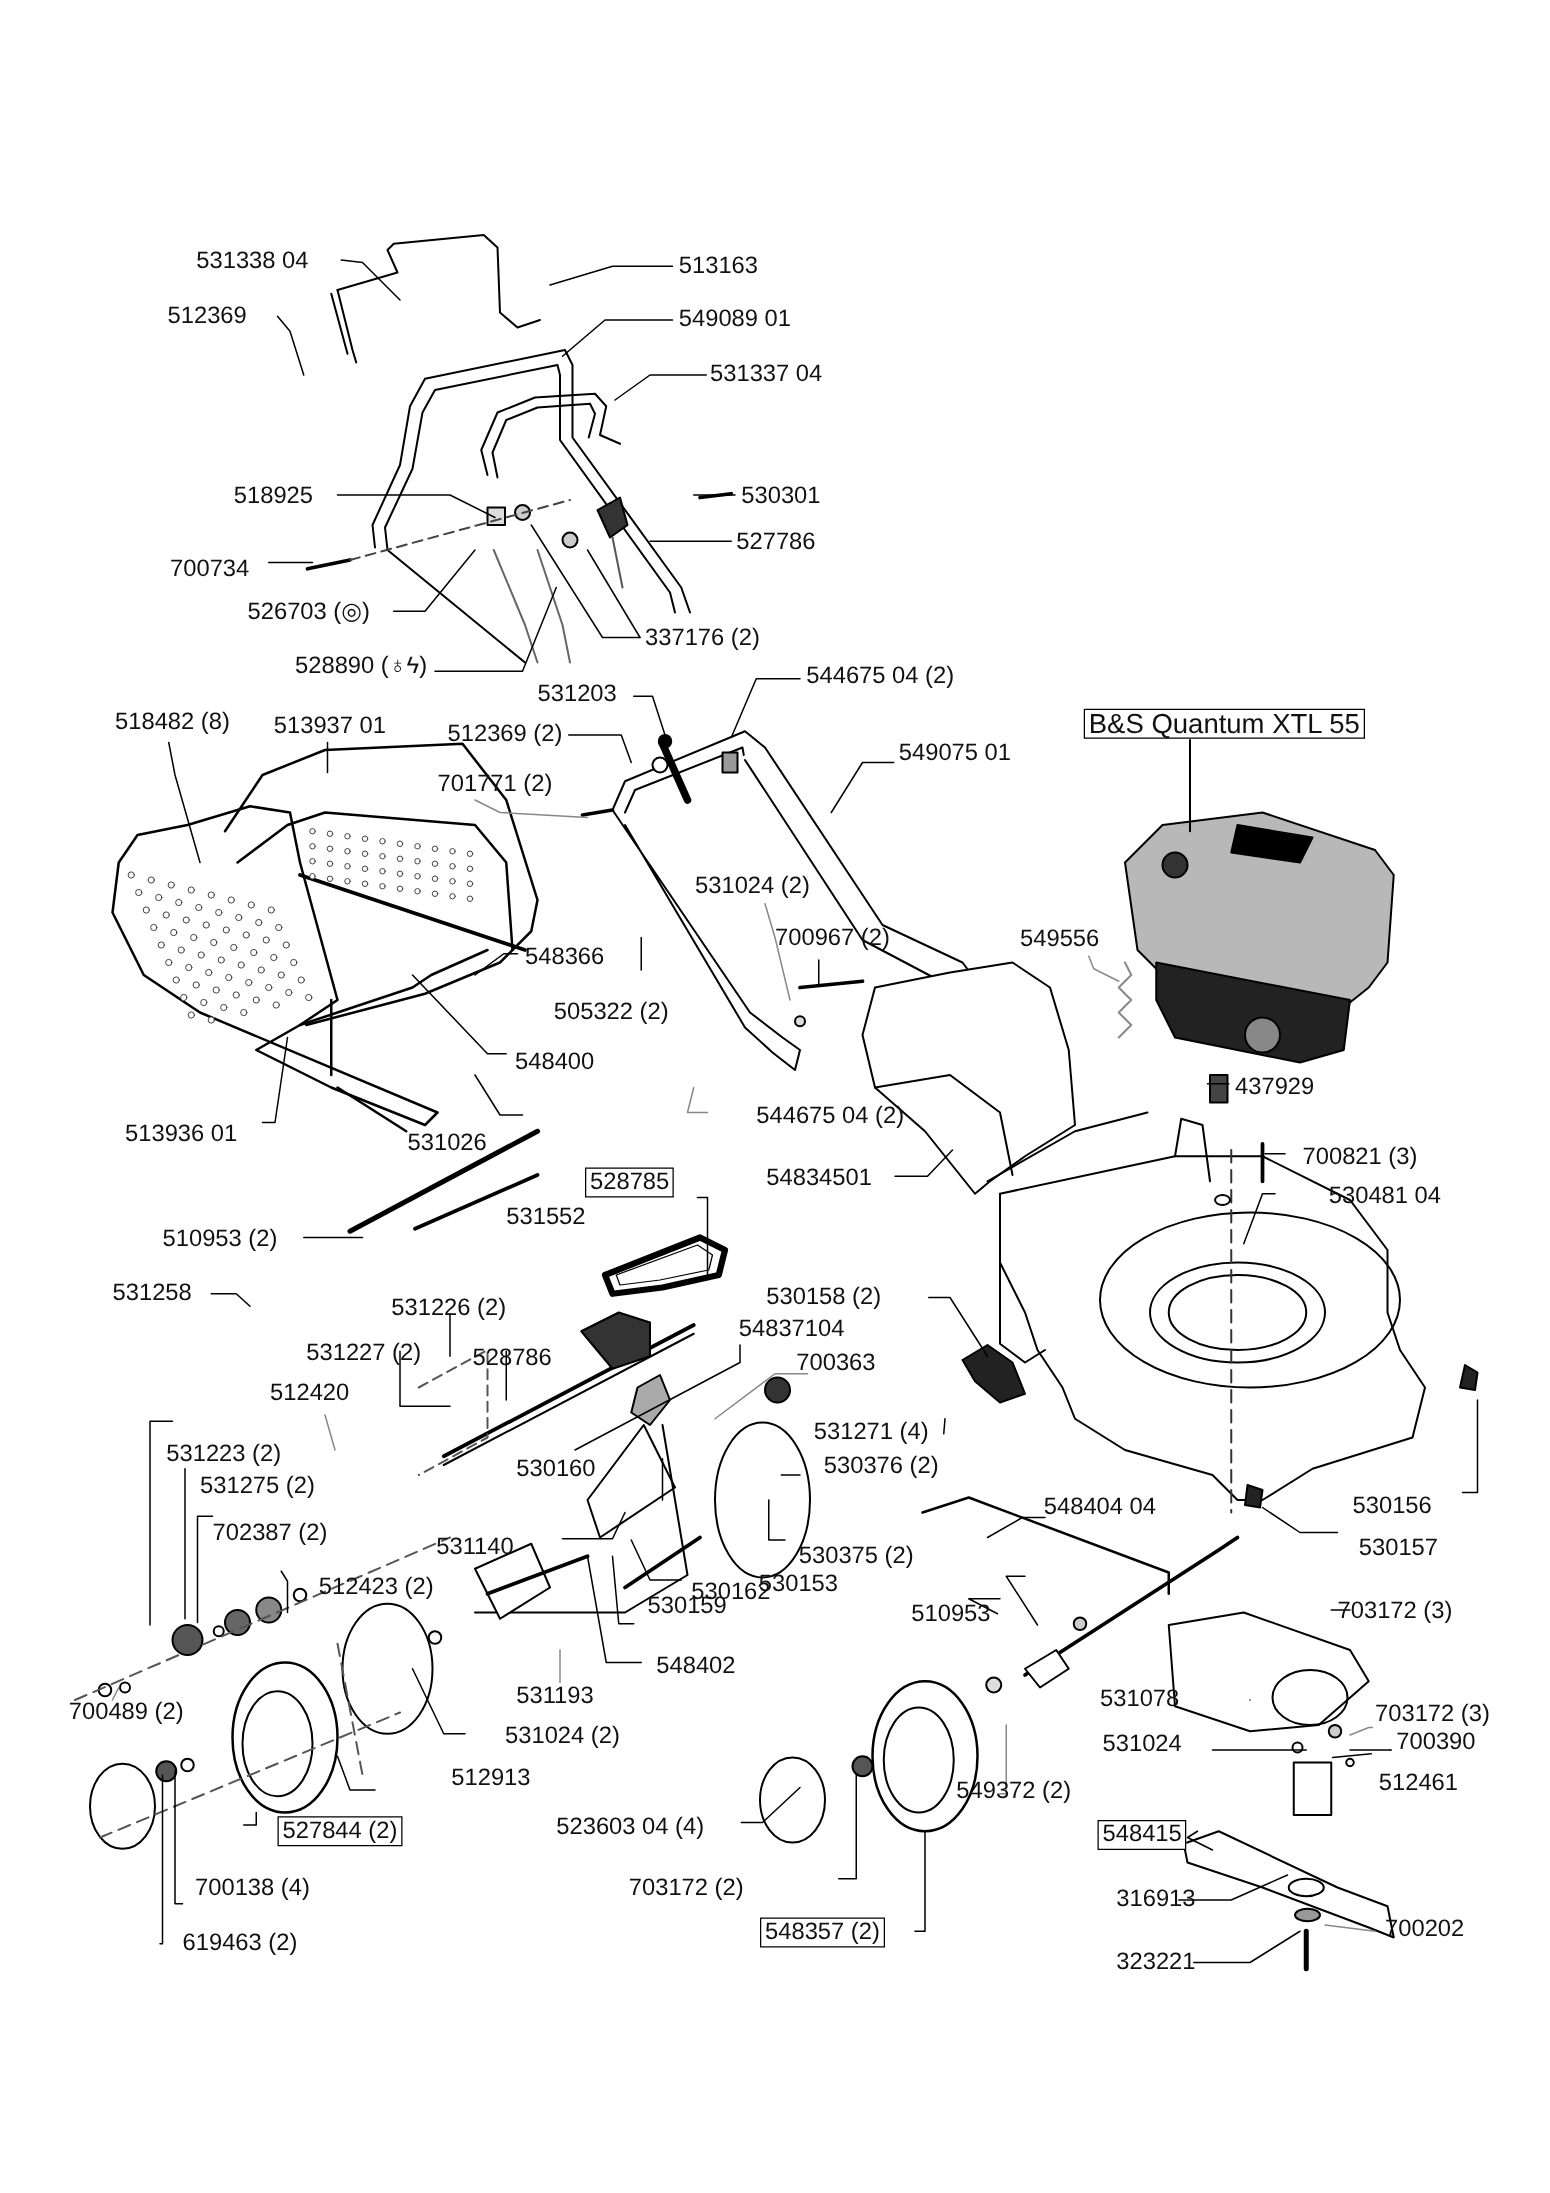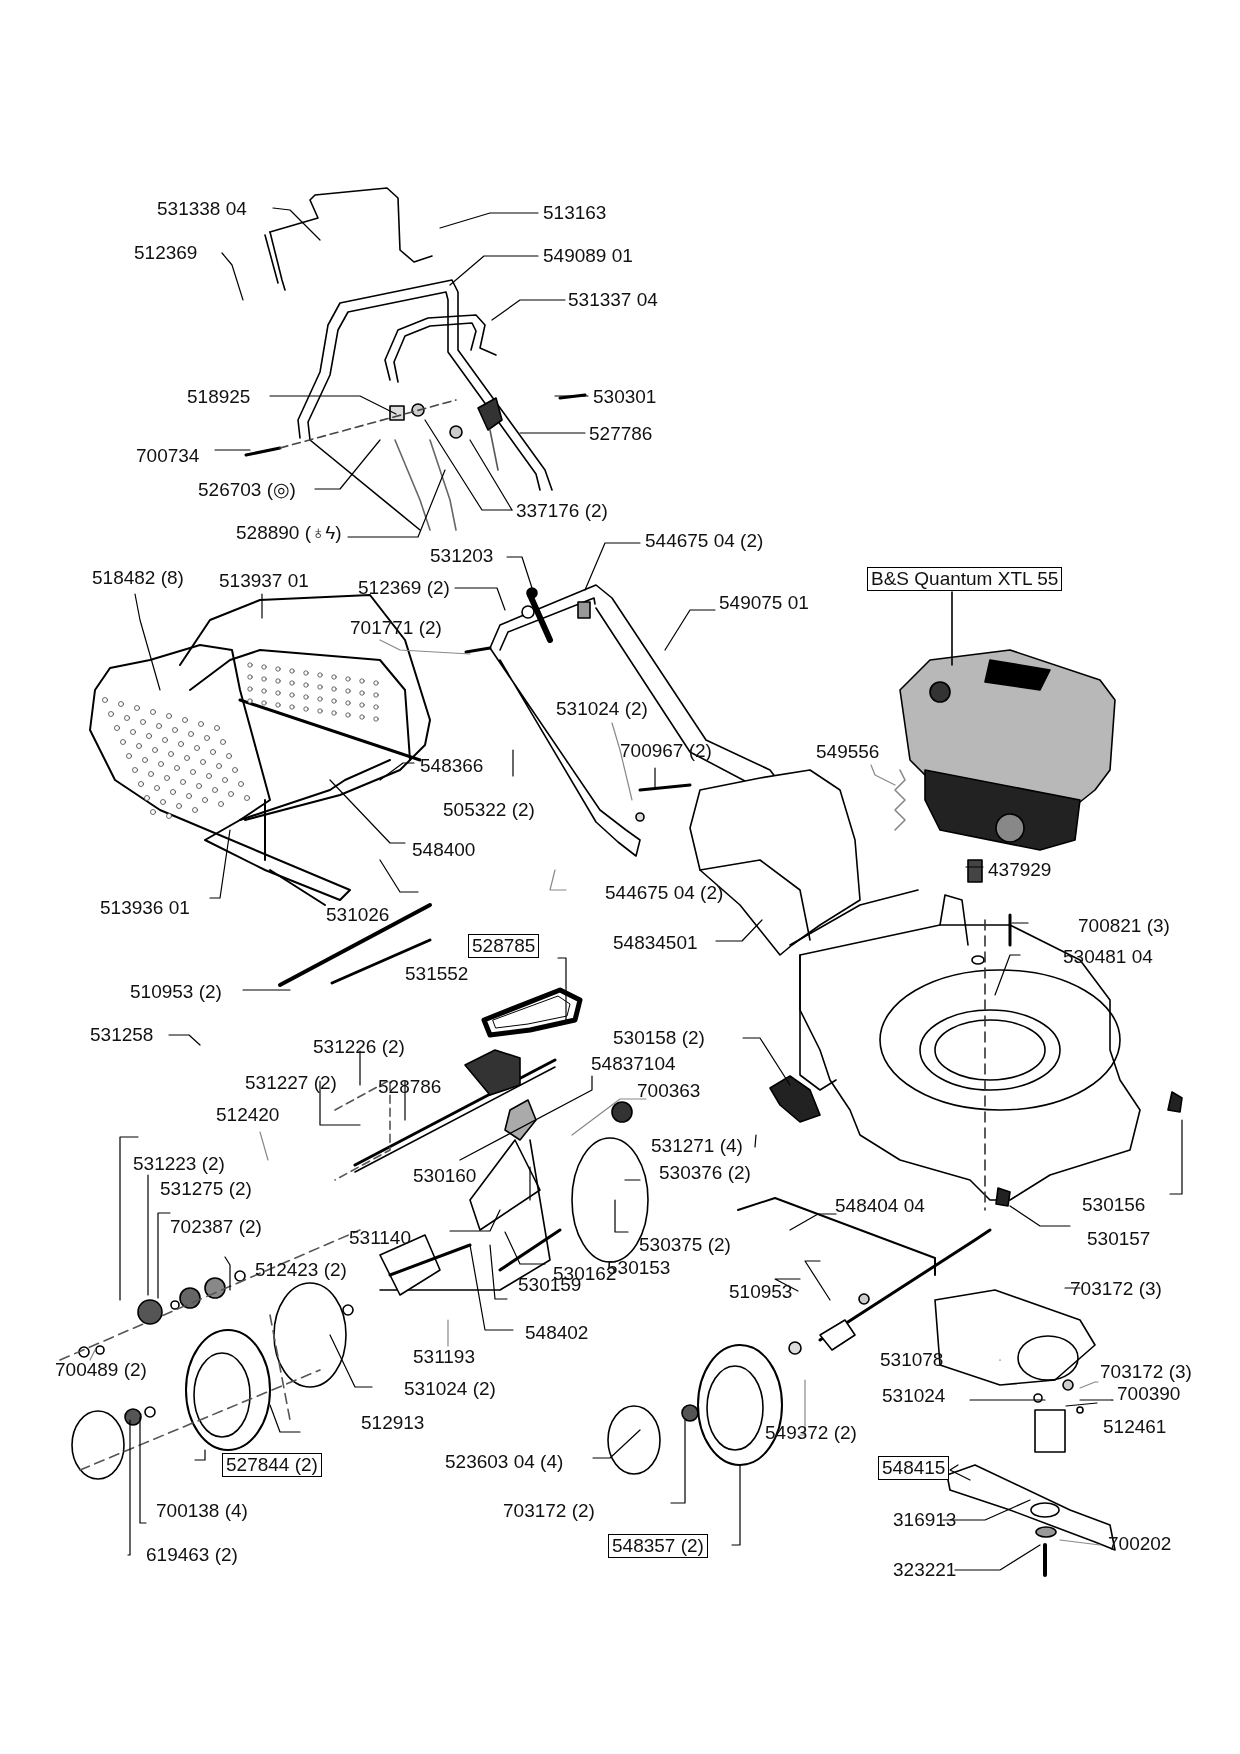--- a/index.html
+++ b/index.html
@@ -1,21 +1,21 @@
 <!DOCTYPE html>
 <html><head>
 <meta charset="utf-8">
 <style>
   html, body { margin:0; padding:0; background:#ffffff; }
   body { width:1240px; height:1754px; position:relative; overflow:hidden;
          font-family:"Liberation Sans", sans-serif; color:#000; }
   #diagram { position:absolute; left:0; top:0; width:1240px; height:1754px; }
   .lbl { position:absolute; font-size:19px; line-height:22px; white-space:nowrap; color:#111; }
   .lbl.boxed { border:1.5px solid #000; padding:0 3px; background:#fff; }
-  .lbl.engine { font-size:19px; }
+  .lbl.engine { font-size:22px; }
 </style>
 </head>
 <body>
 
 <svg id="diagram" viewBox="0 0 1240 1754" xmlns="http://www.w3.org/2000/svg">
   <g fill="none" stroke="#000" stroke-width="1.6" stroke-linejoin="round" stroke-linecap="round">
 
     <g>
       <path d="M270,232 L318,218 L310,200 L315,195 L387,188 L398,198 L400,250 L414,262 L432,256"></path>
       <path d="M270,232 L282,280 L285,290"></path>
@@ -389,21 +389,21 @@
 <div class="lbl" style="left:556px;top:698px;">531024 (2)</div>
 <div class="lbl" style="left:620px;top:740px;">700967 (2)</div>
 <div class="lbl" style="left:816px;top:741px;">549556</div>
 <div class="lbl" style="left:420px;top:755px;">548366</div>
 <div class="lbl" style="left:443px;top:799px;">505322 (2)</div>
 <div class="lbl" style="left:412px;top:839px;">548400</div>
 <div class="lbl" style="left:988px;top:859px;">437929</div>
 <div class="lbl" style="left:605px;top:882px;">544675 04 (2)</div>
 <div class="lbl" style="left:100px;top:897px;">513936 01</div>
 <div class="lbl" style="left:326px;top:878px;margin-top:26px;">531026</div>
-<div class="lbl" style="left:1042px;top:915px;margin-left:36px;">700821 (3)</div>
+<div class="lbl" style="left:1042px;top:915px;">700821 (3)</div>
 <div class="lbl" style="left:613px;top:932px;">54834501</div>
 <div class="lbl boxed" style="left:468px;top:934px;">528785</div>
 <div class="lbl" style="left:1063px;top:946px;">530481 04</div>
 <div class="lbl" style="left:405px;top:963px;">531552</div>
 <div class="lbl" style="left:130px;top:981px;">510953 (2)</div>
 <div class="lbl" style="left:90px;top:1024px;">531258</div>
 <div class="lbl" style="left:313px;top:1036px;">531226 (2)</div>
 <div class="lbl" style="left:613px;top:1027px;">530158 (2)</div>
 <div class="lbl" style="left:245px;top:1072px;">531227 (2)</div>
 <div class="lbl" style="left:378px;top:1076px;">528786</div>

